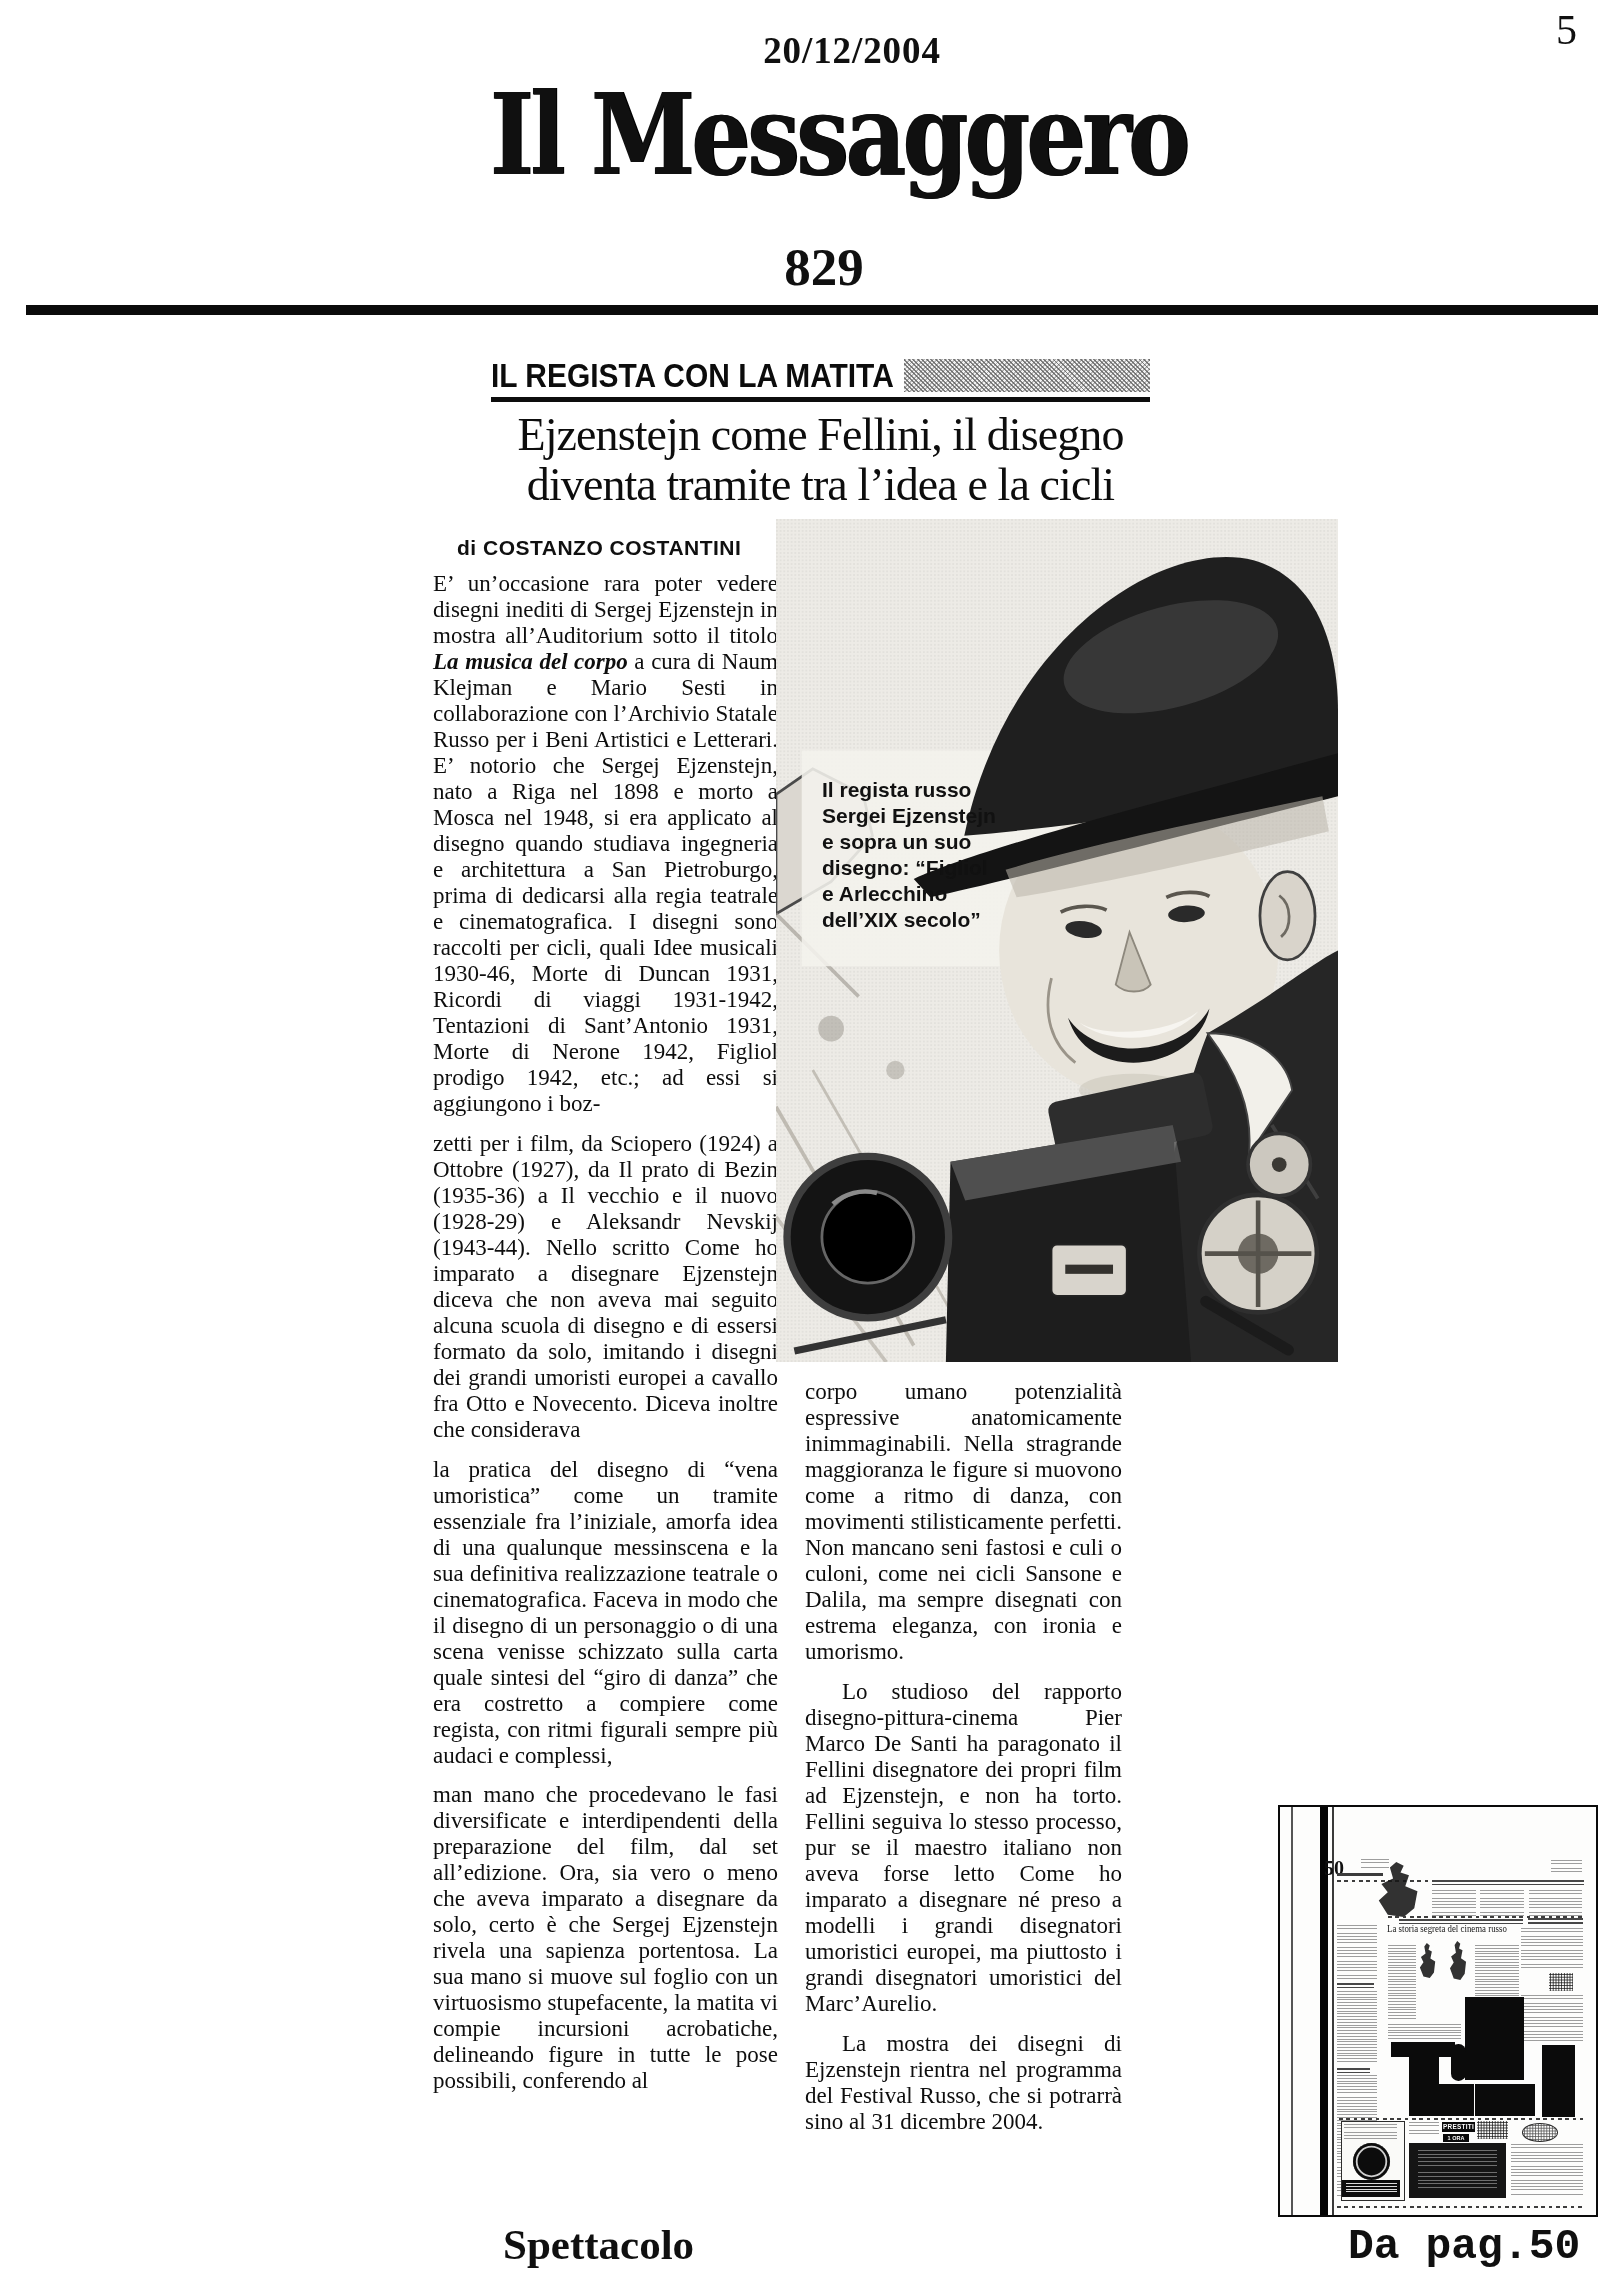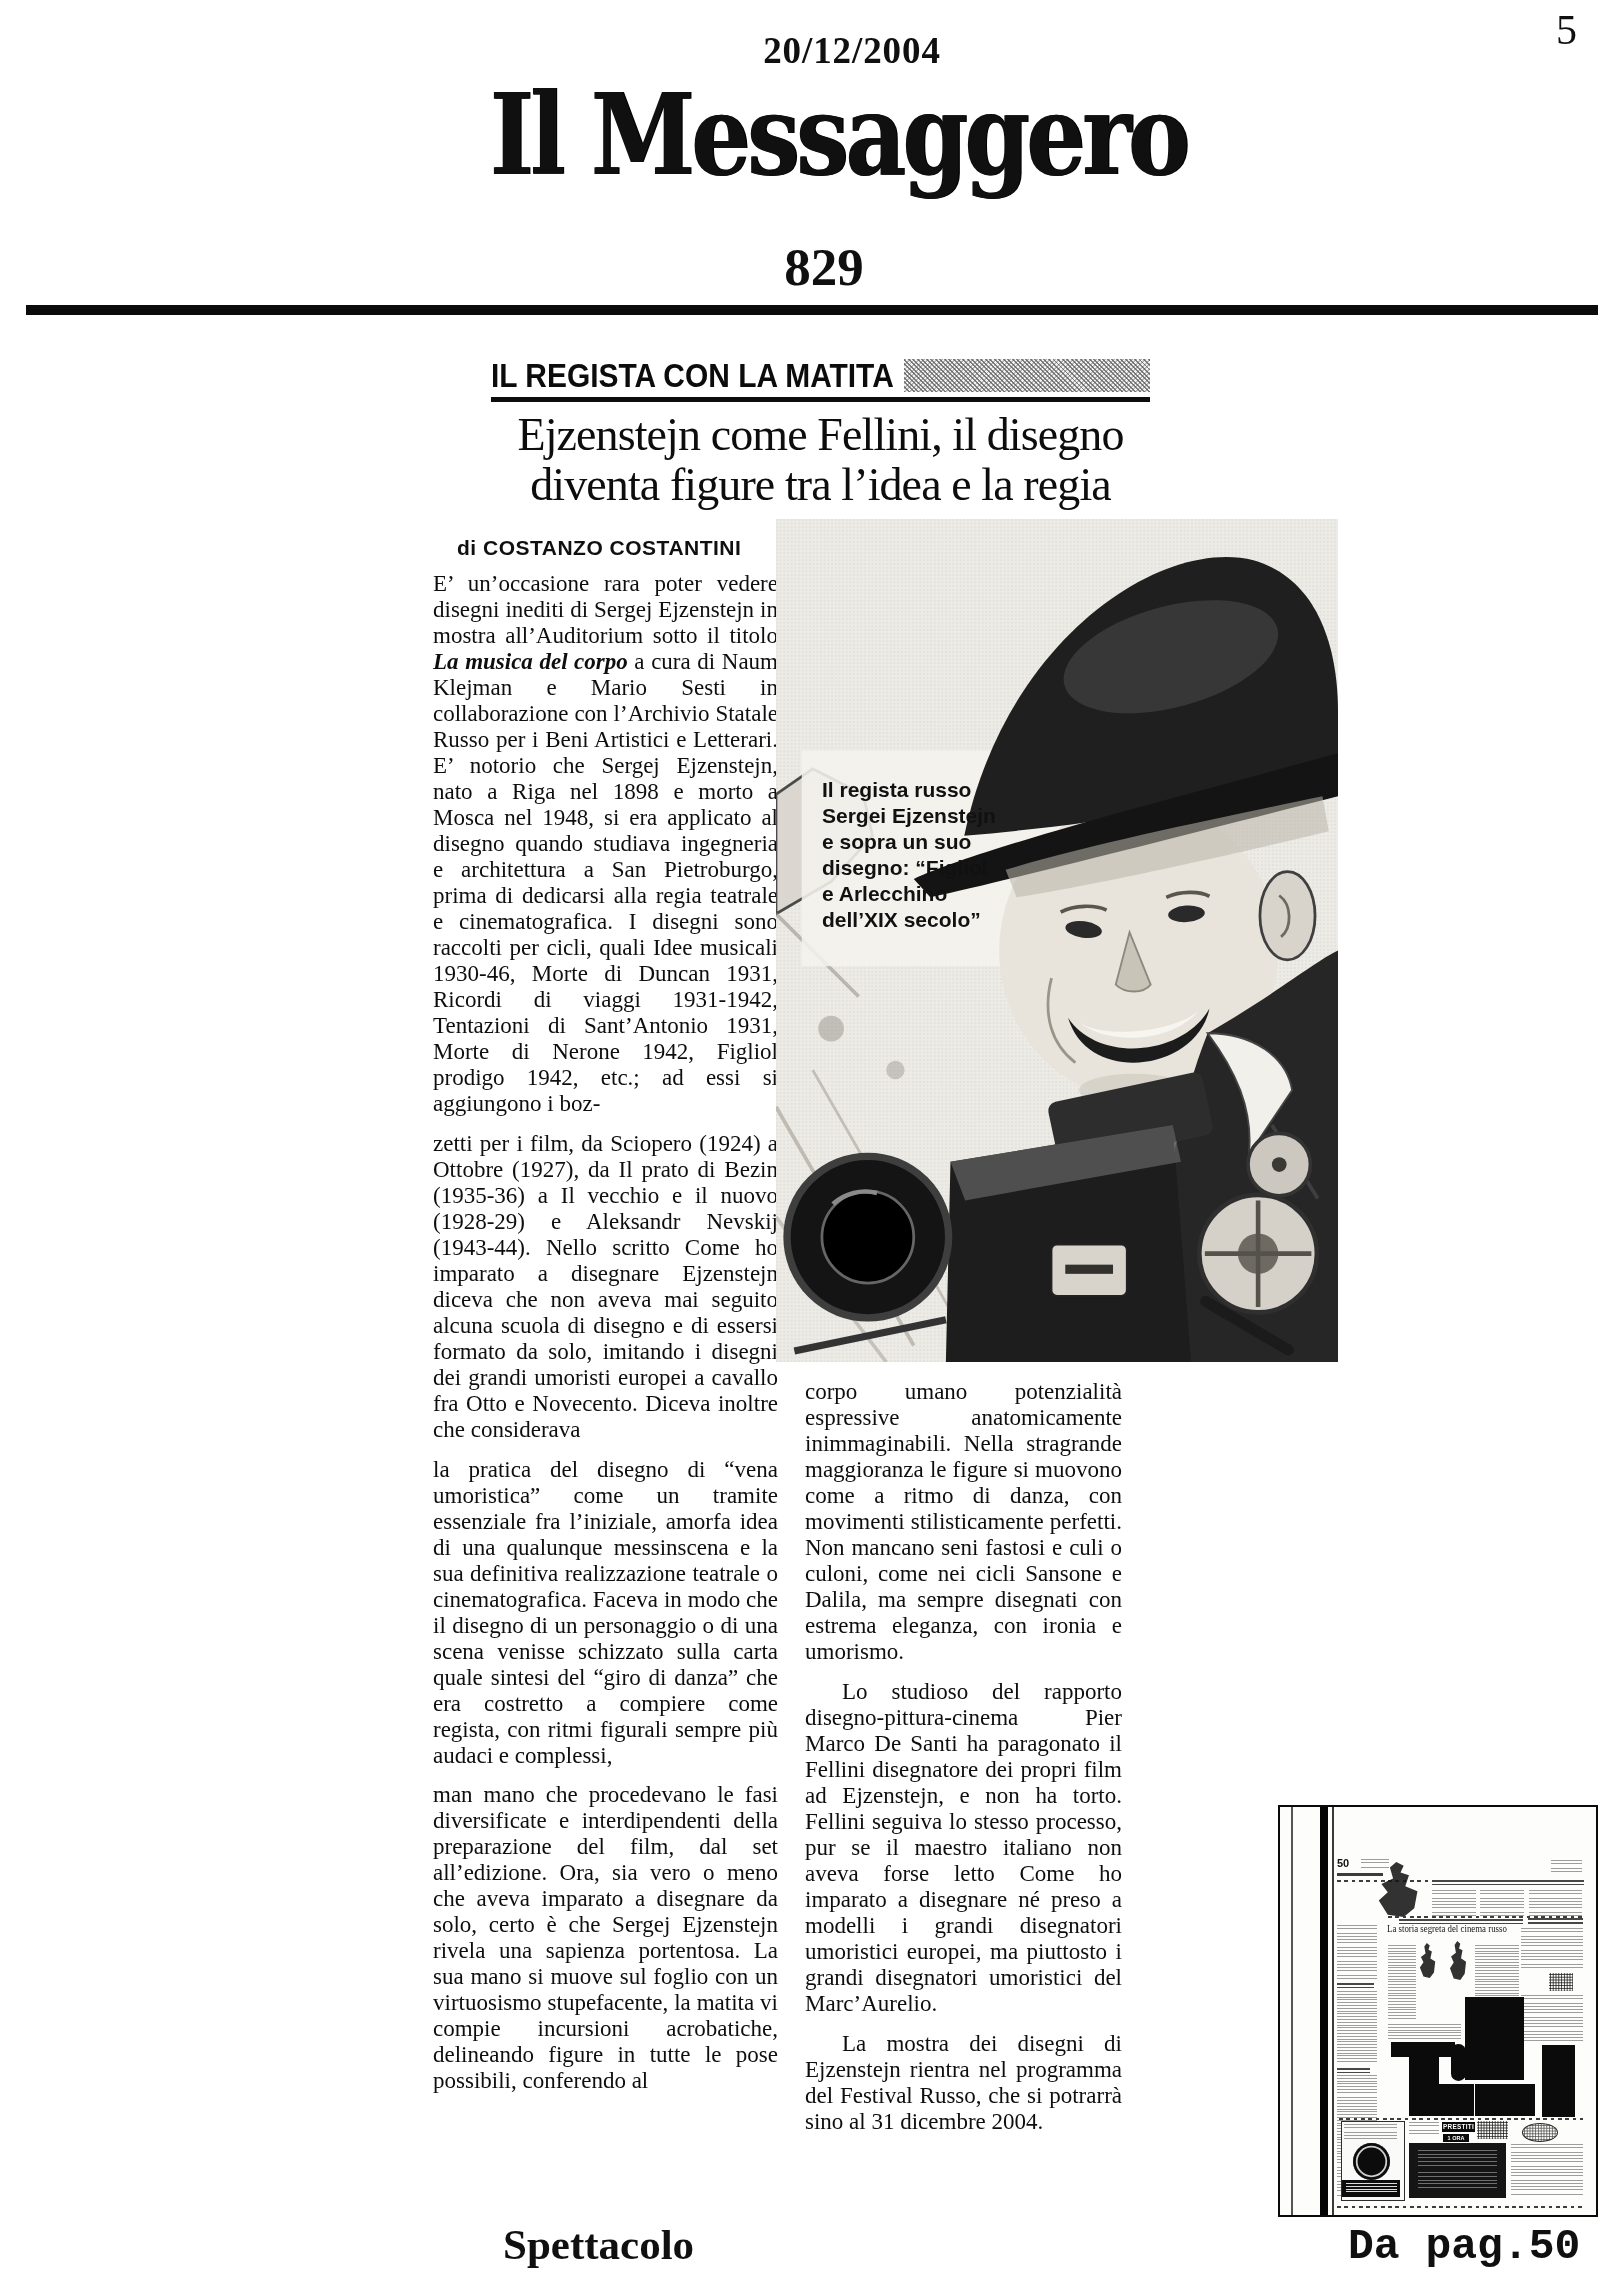--- a/index.html
+++ b/index.html
@@ -58,21 +58,21 @@
          border:2.8px solid #0a0a0a;box-sizing:border-box;background:#fdfdfc;}
   .thumb *{position:absolute;}
   .sp1{left:11px;top:0;width:1.8px;height:100%;background:#555;}
   .sp2{left:40px;top:0;width:8.3px;height:100%;background:#040404;}
   .sp3{left:52px;top:0;width:1.8px;height:100%;background:#3a3a3a;}
   .tx{background:repeating-linear-gradient(180deg,#8d8d8d 0 0.9px,transparent 0.9px 2.8px);opacity:.85;}
   .txd{background:repeating-linear-gradient(180deg,#474747 0 1.8px,transparent 1.8px 3.7px);}
   .dash{background:repeating-linear-gradient(90deg,#3d3d3d 0 3.7px,transparent 3.7px 7.3px);}
   .blk{background:#0b0b0b;}
   .ht{background:radial-gradient(#1e1e1e 0.9px,transparent 1.1px);background-size:2.8px 2.8px;}
-  .t50{left:57px;top:50px;font-size:11px;font-weight:bold;font-family:Liberation Sans, sans-serif;color:#111;}
+  .t50{left:44px;top:50px;font-size:20px;font-weight:bold;font-family:Liberation Serif, serif;color:#111;}
   .t50r{left:81px;top:52px;width:27.5px;height:10px;}
   .t50u{left:57px;top:66px;width:46px;height:2.8px;background:#3c3c3c;}
   .scooter{left:94px;top:55px;width:53px;height:55px;background:#161616;opacity:.88;
      clip-path:polygon(42% 0,56% 7%,50% 19%,66% 24%,59% 44%,82% 53%,76% 84%,56% 100%,26% 96%,9% 70%,26% 55%,14% 40%,36% 30%,30% 10%);}
   .mini-headline{left:107px;top:116px;font-family:"Liberation Serif",serif;font-size:9.6px;
      color:#161616;transform:scaleX(.92);transform-origin:left top;white-space:nowrap;}
   .ad-primary{left:162px;top:315px;width:33px;height:10px;background:#0b0b0b;color:#fff;
      font-family:"Liberation Sans",sans-serif;font-weight:bold;font-size:6.4px;
      text-align:center;line-height:10px;letter-spacing:0.3px;}
   .ad-secondary{left:163px;top:327px;width:26px;height:8.3px;background:#0b0b0b;color:#fff;
@@ -103,21 +103,21 @@
   <div class="head-rule"></div>
 
   <div class="kicker-row">
     <div class="kicker">IL REGISTA CON LA MATITA</div>
     <div class="kicker-hatch"></div>
   </div>
   <div class="kicker-rule"></div>
 
   <div class="headline">
     <div>Ejzenstejn come Fellini, il disegno</div>
-    <div>diventa figure tra l’idea e la regia</div>
+    <div>diventa tramite tra l’idea e la cicli</div>
   </div>
 
   <div class="byline">di COSTANZO COSTANTINI</div>
 
   <div class="col col-left">
     <p class="blk-p"><span class="sg-n">E’ un’occasione rara poter vedere disegni inediti di Sergej Ejzenstejn in mostra all’Auditorium sotto il titolo </span><span class="sg-bi">La musica del corpo</span><span class="sg-n"> a cura di Naum Klejman e Mario Sesti in collaborazione con l’Archivio Statale Russo per i Beni Artistici e Letterari. E’ notorio che Sergej Ejzenstejn, nato a Riga nel 1898 e morto a Mosca nel 1948, si era applicato al disegno quando studiava ingegneria e architettura a San Pietroburgo, prima di dedicarsi alla regia teatrale e cinematografica. I disegni sono raccolti per cicli, quali </span><span class="sg-i">Idee musicali 1930-46, Morte di Duncan 1931, Ricordi di viaggi 1931-1942, Tentazioni di Sant’Antonio 1931, Morte di Nerone 1942, Figliol prodigo 1942,</span><span class="sg-n"> etc.; ad essi si aggiungono i boz-</span></p>
     <p class="blk-p"><span class="sg-n">zetti per i film, da </span><span class="sg-i">Sciopero</span><span class="sg-n"> (1924) a </span><span class="sg-i">Ottobre</span><span class="sg-n"> (1927), da </span><span class="sg-i">Il prato di Bezin</span><span class="sg-n"> (1935-36) a </span><span class="sg-i">Il vecchio e il nuovo</span><span class="sg-n"> (1928-29) e </span><span class="sg-i">Aleksandr Nevskij</span><span class="sg-n"> (1943-44). Nello scritto </span><span class="sg-i">Come ho imparato a disegnare</span><span class="sg-n"> Ejzenstejn diceva che non aveva mai seguito alcuna scuola di disegno e di essersi formato da solo, imitando i disegni dei grandi umoristi europei a cavallo fra Otto e Novecento. Diceva inoltre che considerava</span></p>
     <p class="blk-p"><span class="sg-n">la pratica del disegno di “vena umoristica” come un tramite essenziale fra l’iniziale, amorfa idea di una qualunque messinscena e la sua definitiva realizzazione teatrale o cinematografica. Faceva in modo che il disegno di un personaggio o di una scena venisse schizzato sulla carta quale sintesi del “giro di danza” che era costretto a compiere come regista, con ritmi figurali sempre più audaci e complessi,</span></p>
     <p class="blk-p"><span class="sg-n">man mano che procedevano le fasi diversificate e interdipendenti della preparazione del film, dal set all’edizione. Ora, sia vero o meno che aveva imparato a disegnare da solo, certo è che Sergej Ejzenstejn rivela una sapienza portentosa. La sua mano si muove sul foglio con un virtuosismo stupefacente, la matita vi compie incursioni acrobatiche, delineando figure in tutte le pose possibili, conferendo al</span></p>
   </div>

